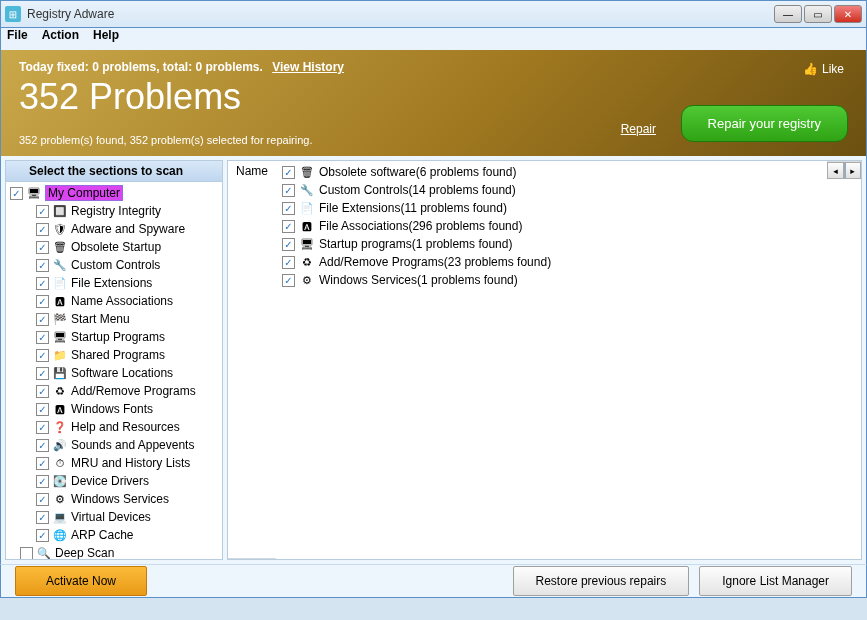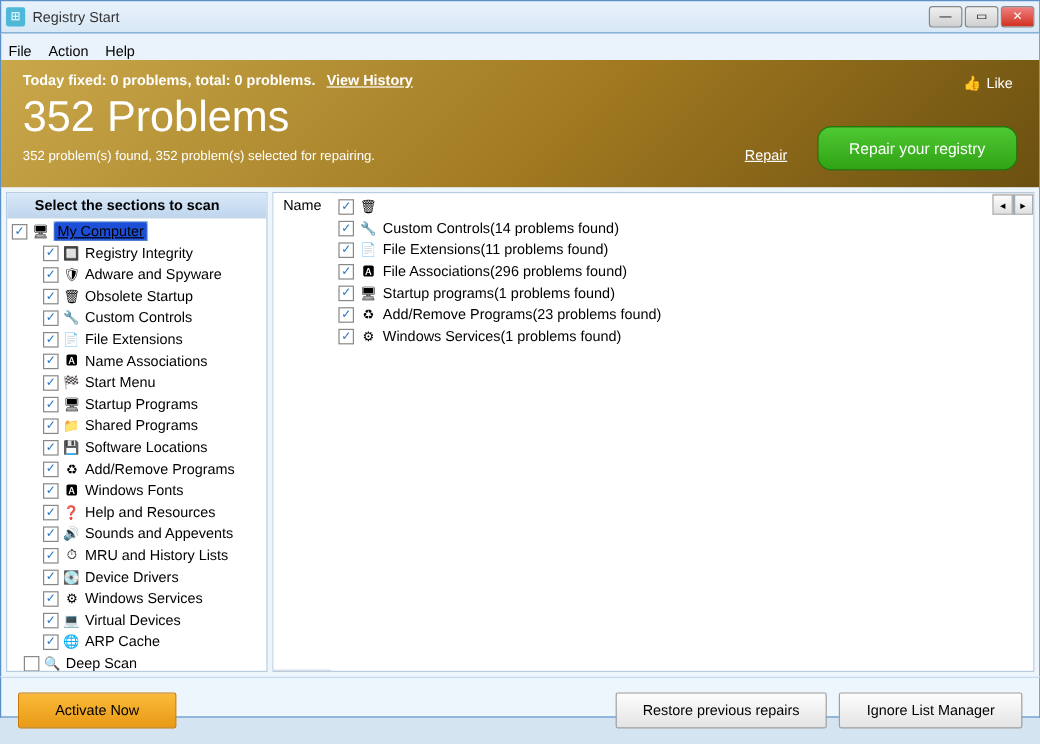--- a/index.html
+++ b/index.html
@@ -10,45 +10,45 @@
 .titlebar .app-icon { width: 16px; height: 16px; background: #4db8d8; margin-right: 6px; border-radius: 2px; display:flex; align-items:center; justify-content:center; }
 .titlebar .app-icon::before { content: "⊞"; color:white; font-size:10px; }
 .titlebar .title { font-size: 12px; color: #333; flex: 1; }
 .titlebar .win-controls { display: flex; gap: 2px; }
 .titlebar .win-btn { width: 28px; height: 18px; border: 1px solid #888; border-radius: 3px; display: flex; align-items: center; justify-content: center; font-size: 10px; cursor: pointer; }
 .win-btn.min { background: linear-gradient(#f0f0f0,#d0d0d0); }
 .win-btn.max { background: linear-gradient(#f0f0f0,#d0d0d0); }
 .win-btn.close { background: linear-gradient(#f08080,#d03020); color: white; }
 
 
-.menubar { height: 22px; background: #eaf3fb; border-left:1px solid #5a8fc8; border-right:1px solid #5a8fc8; display: flex; align-items: flex-end; padding: 0 6px; font-size: 12px; gap: 14px; }
+.menubar { height: 22px; background: #eaf3fb; border-left:1px solid #5a8fc8; border-right:1px solid #5a8fc8; display: flex; align-items: flex-start; padding: 0 6px; font-size: 12px; gap: 14px; font-weight: bold; }
 .menubar span { cursor: pointer; }
 
 
 .banner { height: 106px; background: linear-gradient(135deg, #c9a84a 0%, #a07820 55%, #6b5010 100%); border-left:1px solid #5a8fc8; border-right:1px solid #5a8fc8; position: relative; color: white; padding: 10px 18px; }
 .banner .status-line { font-size: 12px; font-weight: bold; }
 .banner .status-line a { color: white; text-decoration: underline; margin-left: 6px; cursor: pointer; font-weight: bold;}
 .banner h1 { font-size: 36px; font-weight: normal; margin-top: 2px; }
-.banner .subline { font-size: 11px; margin-top: 6px; }
+.banner .subline { font-size: 11px; margin-top: 16px; }
 .banner .like { position: absolute; right: 22px; top: 12px; font-size: 12px; cursor: pointer; display:flex; align-items:center; gap:4px;}
 .banner .like::before { content:"👍"; font-size:12px;}
 .banner .rescan { position: absolute; right: 210px; bottom: 20px; font-size: 12px; text-decoration: underline; cursor: pointer; }
 .banner .repair-btn { position: absolute; right: 18px; bottom: 14px; background: linear-gradient(#4fc934,#2fa314); border: 1px solid #1c7a0c; color: white; font-size: 13px; padding: 10px 26px; border-radius: 12px; cursor: pointer; }
 
 
 .content { display: flex; height: 408px; border-left:1px solid #5a8fc8; border-right:1px solid #5a8fc8; background: #eef6fd; padding: 4px; gap: 4px; }
 
 
 .left-panel { width: 218px; background: white; border: 1px solid #b8cce0; display: flex; flex-direction: column; }
 .left-panel .hdr { background: linear-gradient(#d8e8f8,#c0d6ee); font-size: 12px; font-weight: bold; padding: 3px 23px; border-bottom: 1px solid #b8cce0; }
 .tree-wrap { flex:1; overflow-y: auto; position: relative; }
 .tree { font-size: 12px; padding: 2px 0; }
 .tree .node { display: flex; align-items: center; padding: 1px 4px; white-space: nowrap; cursor: pointer; height:18px;}
 .tree .node.root { padding-left: 4px; }
-.tree .node.root .lbl { background:#1d4ed8; border:1px dotted #5a8fc8; padding:0 2px;text-decoration:underline;}
+.tree .node.root .lbl { background:#d946ef; border:1px dotted #5a8fc8; padding:0 2px;}
 .tree .node.lvl1 { padding-left: 30px; }
 .tree .node.lvl1b { padding-left: 14px; }
 .tree .cb { width: 13px; height: 13px; border: 1px solid #888; background: white; margin-right: 3px; display: inline-flex; align-items: center; justify-content: center; font-size: 10px; color: #2a76c0; flex-shrink:0;}
 .tree .cb.checked::before { content: "✓"; }
 .tree .ico { width: 16px; height: 16px; margin-right: 3px; display:inline-flex; align-items:center; justify-content:center; font-size:11px; flex-shrink:0;}
 .tree .lbl { }
 
 
 .right-panel { flex: 1; background: white; border: 1px solid #b8cce0; display: flex; }
 .right-panel .hdr { background: #fff; font-size: 12px; padding: 3px 8px; border-bottom: 1px solid #d0d8e0; }
@@ -56,37 +56,37 @@
 .results .row { display:flex; align-items:center; padding:1px 4px; height:18px; cursor:pointer;}
 .results .cb { width: 13px; height: 13px; border: 1px solid #888; background: white; margin-right: 4px; display: inline-flex; align-items: center; justify-content: center; font-size: 10px; color: #2a76c0; flex-shrink:0;}
 .results .cb.checked::before { content: "✓"; }
 .results .ico { width:16px; height:16px; margin-right:4px; display:inline-flex; align-items:center; justify-content:center; font-size:11px;}
 .scroll-h { height:18px; background:#f0f0f0; border-top:1px solid #ddd; display:flex; align-items:center;}
 .scroll-h .arrow{ width:17px; height:17px; background:linear-gradient(#fdfdfd,#e0e0e0); border:1px solid #aaa; display:flex; align-items:center; justify-content:center; font-size:9px; cursor:pointer;}
 .scroll-h .track{ flex:1; height:17px; position:relative;}
 .scroll-h .thumb{ position:absolute; left:0; top:0; bottom:0; right:0; background:linear-gradient(#eaf2fb,#c8dcf0); border:1px solid #9ab; border-radius:2px;}
 
 
-.bottombar { height: 34px; background: #eef6fd; border:1px solid #5a8fc8; border-top:1px solid #c8dcf0; display: flex; align-items: flex-start; padding: 12px 14px; gap: 10px; }
+.bottombar { height: 34px; background: #eef6fd; border:1px solid #5a8fc8; border-top:1px solid #c8dcf0; display: flex; align-items: center; padding: 12px 14px; gap: 10px; }
 .btn { font-size: 12px; padding: 7px 22px; border: 1px solid #a0a0a0; border-radius: 2px; cursor: pointer; background: linear-gradient(#fdfdfd,#e4e4e4); }
 .btn.activate { background: linear-gradient(#fbbb3a,#e89a16); border-color: #c87a06; color:#000; padding:7px 30px;}
 .spacer { flex: 1; }
 
 
 .tree-wrap::-webkit-scrollbar { width: 17px; }
 .tree-wrap::-webkit-scrollbar-track { background: #f0f0f0; }
 .tree-wrap::-webkit-scrollbar-thumb { background: linear-gradient(90deg,#eaf2fb,#c8dcf0); border:1px solid #9ab; border-radius:2px;}
 .tree-wrap::-webkit-scrollbar-button { background:linear-gradient(#fdfdfd,#e0e0e0); border:1px solid #aaa; height:17px; display:block;}
 </style>
 </head>
 <body>
 
 <div class="titlebar">
   <div class="app-icon"></div>
-  <div class="title">Registry Start</div>
+  <div class="title">Registry Adware</div>
   <div class="win-controls">
     <div class="win-btn min">—</div>
     <div class="win-btn max">▭</div>
     <div class="win-btn close">✕</div>
   </div>
 </div>
 
 <div class="menubar">
   <span>File</span>
   <span>Action</span>
@@ -221,20 +221,21 @@
         </div>
     </div>
   </div>
 
   <div class="right-panel">
     <div class="hdr">Name</div>
     <div class="results" id="results">
         <div class="row">
           <span class="cb checked"></span>
           <span class="ico">🗑</span>
+          <span>Obsolete software(6 problems found)</span>
         </div>
         <div class="row">
           <span class="cb checked"></span>
           <span class="ico">🔧</span>
           <span>Custom Controls(14 problems found)</span>
         </div>
         <div class="row">
           <span class="cb checked"></span>
           <span class="ico">📄</span>
           <span>File Extensions(11 problems found)</span>

